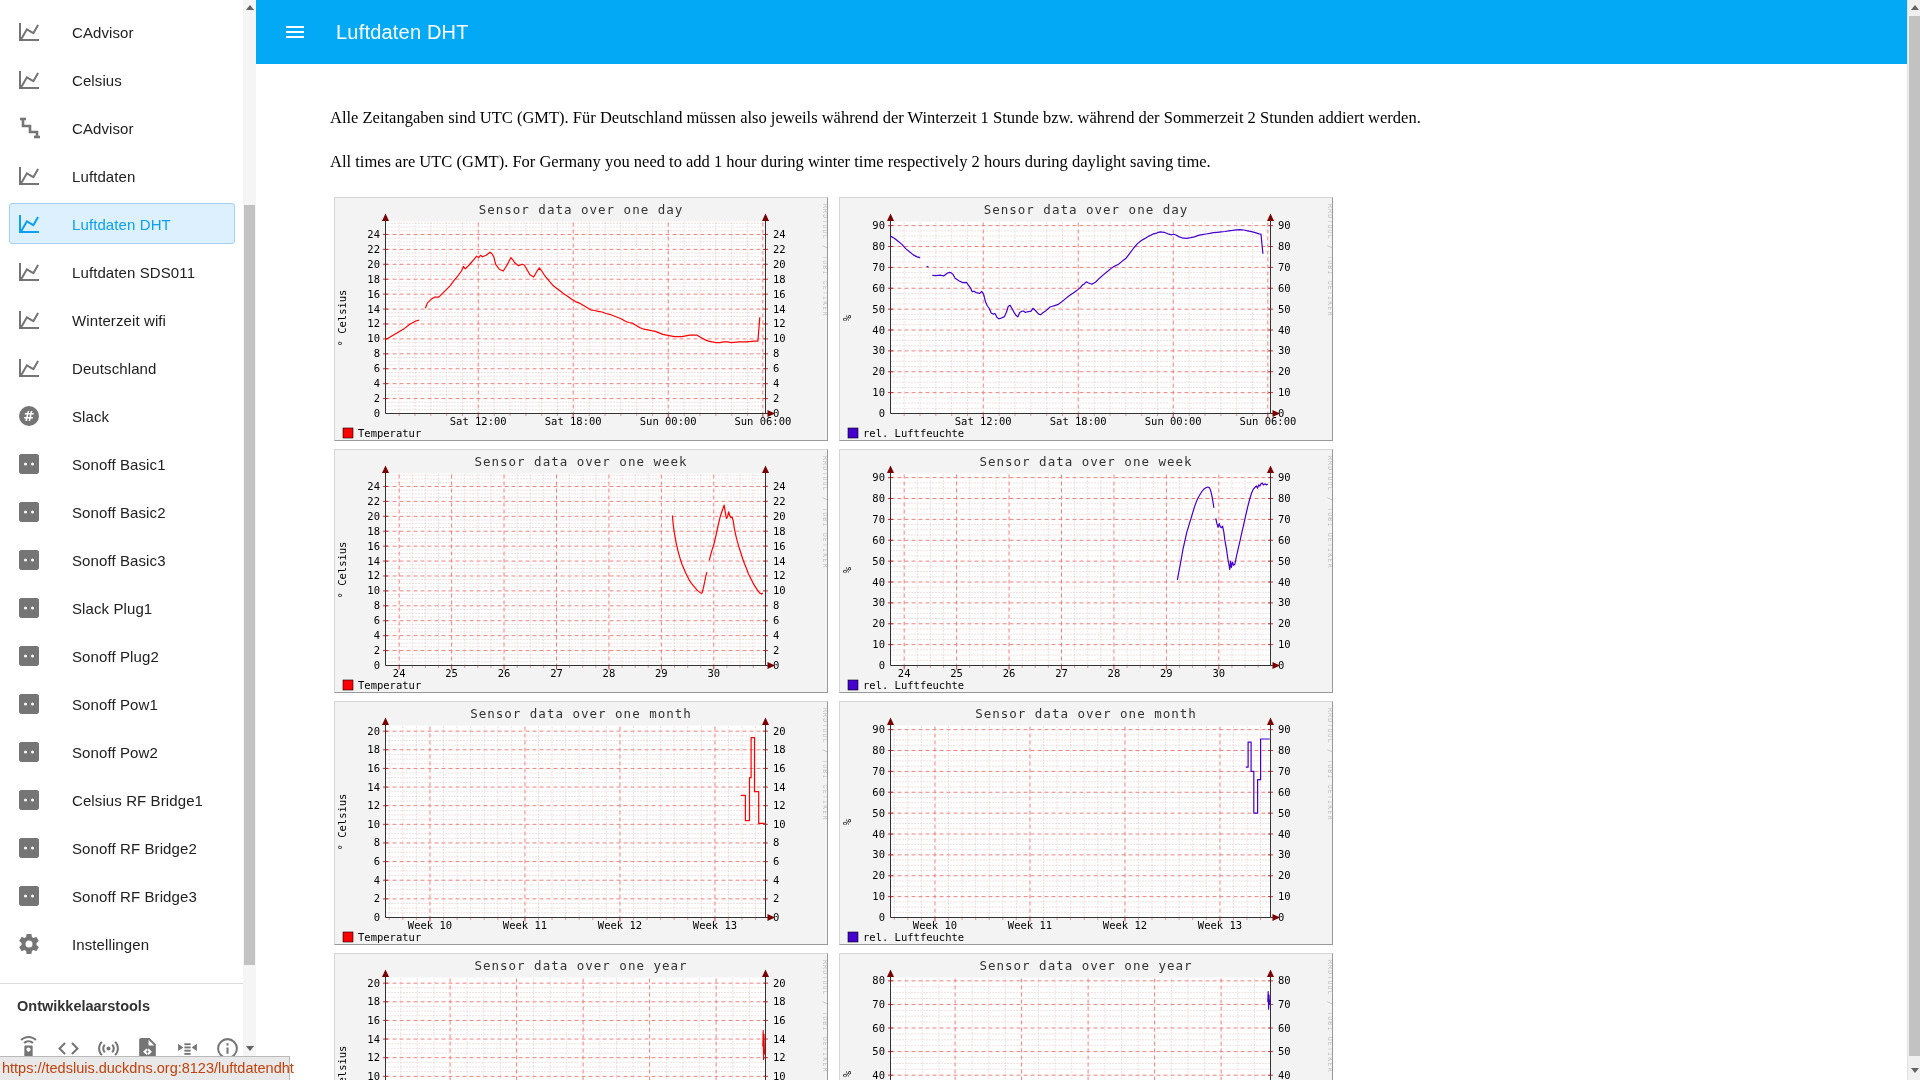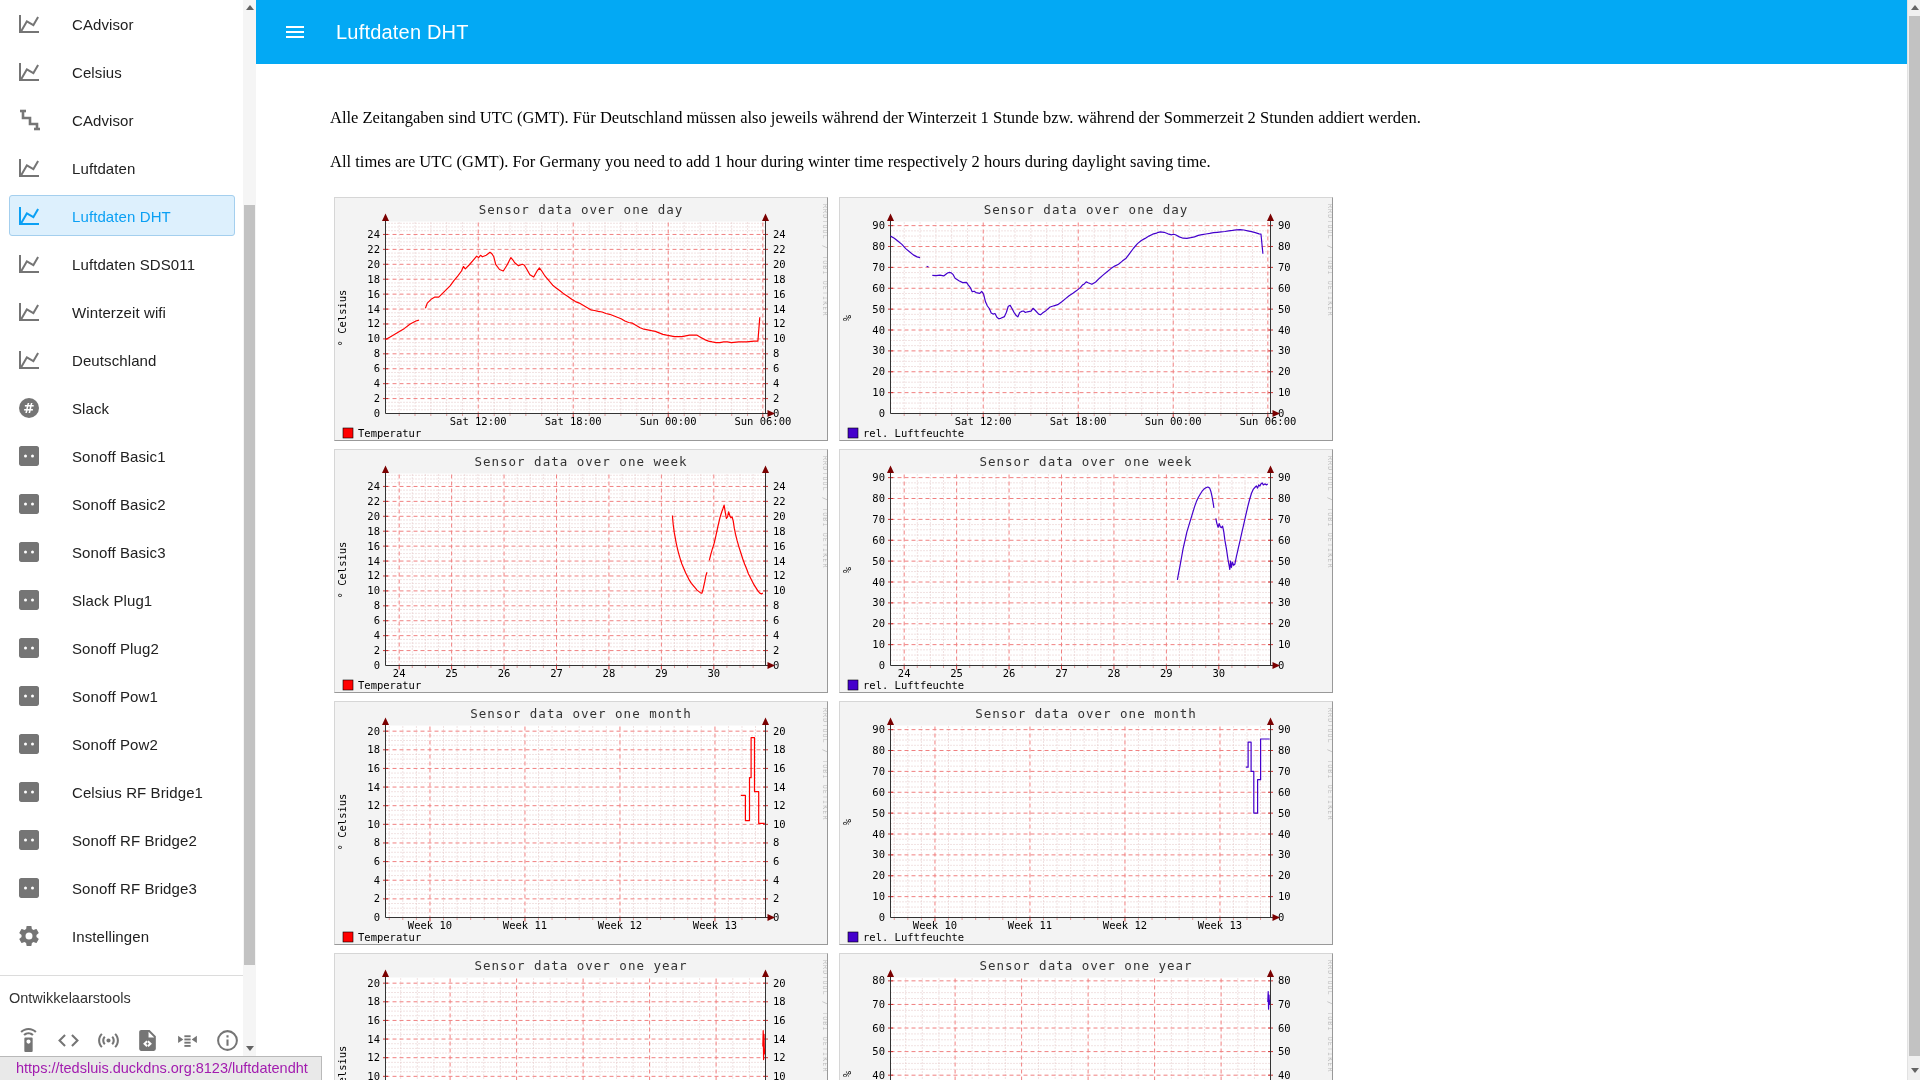--- a/index.html
+++ b/index.html
@@ -10,21 +10,21 @@
   #sidebar { position:absolute; left:0; top:0; width:256px; height:1080px; background:#fff; z-index:5; }
   .sb-item { position:relative; height:48px; display:flex; align-items:center; cursor:pointer; }
   .sb-item .sb-ic { width:24px; height:24px; margin-left:17px; flex:0 0 24px; }
   .sb-item .sb-lbl { margin-left:31px; font-size:15px; color:#212121; letter-spacing:.1px; }
   .sb-item.selected { }
   .sb-item.selected .sel-box { position:absolute; left:9px; top:3px; width:226px; height:41px;
         background:#ddf0fd; border:1px solid #a4cfee; border-radius:3px; }
   .sb-item.selected .sb-lbl { color:#0ba0f4; position:relative; }
   .sb-item.selected .sb-ic { position:relative; }
   #sb-divider { height:1px; background:#dcdcdc; margin:15px 0 14px 0; }
-  #devtools-label { padding-left:9px; font-size:14.5px; font-weight:normal; color:#333; height:24px; }
+  #devtools-label { padding-left:17px; font-size:14.5px; font-weight:bold; color:#333; height:24px; }
   #devtools-row { display:flex; justify-content:space-between; padding:0 16px; margin-top:14px; align-items:center; }
   #devtools-row .dt-ic { width:25px; height:25px; cursor:pointer; }
 
   
   .sb-track { position:absolute; top:0; width:13px; height:1080px; }
   #sidebar-scroll { left:243px; background:#f5f5f5; }
   #main-scroll { left:1907px; background:#f0f0f0; border-left:1px solid #e2e2e2; z-index:4; }
   .thumb { position:absolute; left:1px; width:11px; background:#c2c2c2; }
   .tri-up, .tri-down { position:absolute; left:2.5px; width:0; height:0;
       border-left:4px solid transparent; border-right:4px solid transparent; }
@@ -42,29 +42,29 @@
           color:#000; white-space:nowrap; }
   #para-de { top:108px; }
   #para-en { top:152px;text-align:right; }
 
   .chart-box { position:absolute; width:494px; height:244px; background:#f3f3f3;
       border-top:1px solid #d6d6d6; border-left:1px solid #d6d6d6;
       border-bottom:1px solid #999; border-right:1px solid #999; }
   .chart-box svg { display:block; }
 
   
-  #statusbar { position:absolute; left:0; bottom:0; width:322px; height:24px; background:#e9e9e9;
+  #statusbar { position:absolute; left:0; bottom:0; width:290px; height:24px; background:#e9e9e9;
       border-top:1px solid #b9b9b9; border-right:1px solid #b9b9b9; z-index:10;
-      font-size:14.5px; color:#a21caf; line-height:22px; padding-left:16px; white-space:nowrap; }
+      font-size:14.5px; color:#c2410c; line-height:22px; padding-left:2px; white-space:nowrap; }
 </style>
 </head>
 <body>
 
 <div id="sidebar">
-  <div id="sidebar-items" style="">
+  <div id="sidebar-items" style="padding-top:8px;">
       <div class="sb-item">
         <span class="sb-ic"><svg viewBox="0 0 24 24">
             <path fill-rule="evenodd" fill="#757575" d="M16,11.78L20.24,4.45L21.97,5.45L16.74,14.5L10.23,10.75L5.46,19H22V21H2V3H4V17.54L9.5,8L16,11.78Z"></path>
           </svg></span>
         <span class="sb-lbl">CAdvisor</span>
       </div>
       <div class="sb-item">
         <span class="sb-ic"><svg viewBox="0 0 24 24">
             <path fill-rule="evenodd" fill="#757575" d="M16,11.78L20.24,4.45L21.97,5.45L16.74,14.5L10.23,10.75L5.46,19H22V21H2V3H4V17.54L9.5,8L16,11.78Z"></path>
           </svg></span>

